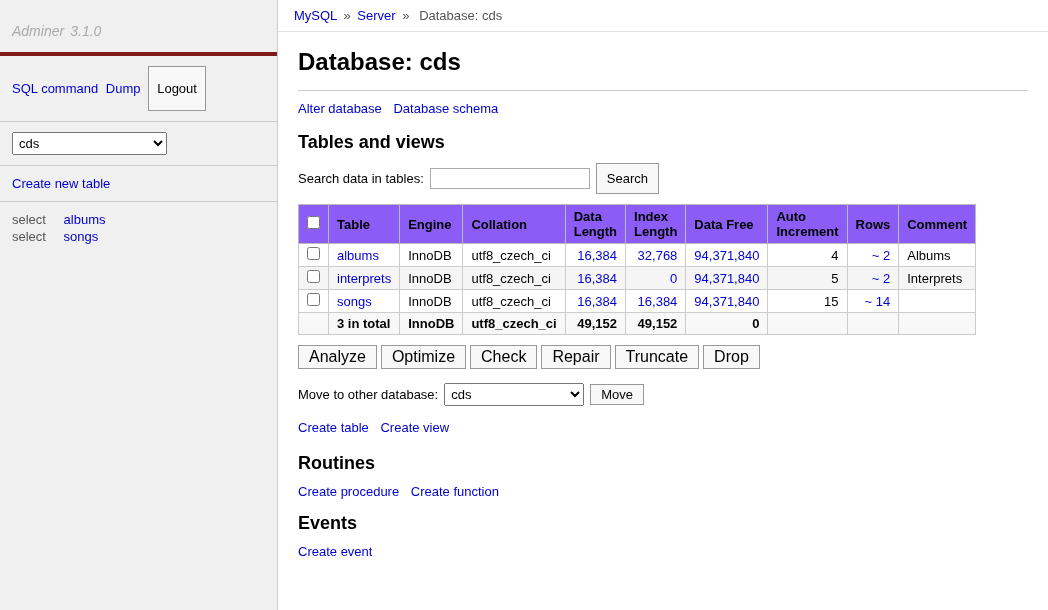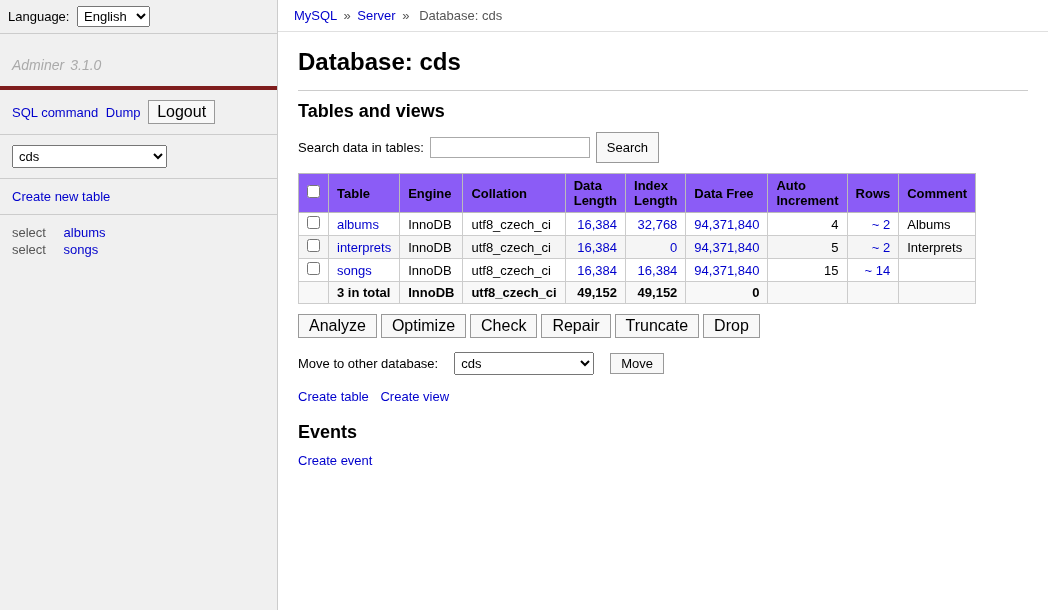--- a/index.html
+++ b/index.html
@@ -34,22 +34,22 @@
       border-bottom: 4px solid #7f1d1d;
     }
     .sidebar-title span { color: #aaa; font-size: 14px; font-style: italic; }
 
     .sidebar-links {
       padding: 10px 12px;
       border-bottom: 1px solid #ccc;
     }
     .sidebar-links a { color: #00c; text-decoration: none; font-size: 13px; margin-right: 4px; }
     .sidebar-links button {
-      font-size: 16px;
-      padding: 2px 8px;
+      font-size: 13px;
+      padding: 14px 8px;
       cursor: pointer;
       background: #f8f8f8;
       border: 1px solid #999;
     }
 
     .sidebar-db {
       padding: 10px 12px;
       border-bottom: 1px solid #ccc;
     }
     .sidebar-db select { font-size: 13px; padding: 2px; width: 155px; }
@@ -161,21 +161,21 @@
       padding: 2px 10px;
       cursor: pointer;
       background: #f8f8f8;
       border: 1px solid #999;
     }
 
     .move-row {
       margin-bottom: 14px;
       display: flex;
       align-items: center;
-      gap: 16px;
+      gap: 6px;
     }
     .move-row label { font-size: 13px; }
     .move-row select { font-size: 13px; padding: 2px; width: 140px; }
     .move-row button {
       font-size: 13px;
       padding: 2px 10px;
       cursor: pointer;
       background: #f8f8f8;
       border: 1px solid #999;
     }
@@ -191,29 +191,20 @@
 
     .divider { border: none; border-top: 1px solid #ccc; margin: 10px 0; }
   </style>
 </head>
 <body>
 
 <div class="layout">
 
   <div class="sidebar">
 
-    <div class="sidebar-lang">
-      <label>Language:</label>
-      <select>
-        <option>English</option>
-        <option>Czech</option>
-        <option>German</option>
-        <option>French</option>
-      </select>
-    </div>
 
     <div class="sidebar-title">
       <span>Adminer</span>
       <span>3.1.0</span>
     </div>
 
     <div class="sidebar-links">
       <a href="#">SQL command</a>
       <a href="#">Dump</a>
       <button>Logout</button>
@@ -251,20 +242,24 @@
       <span>»</span>
       <span>Database: cds</span>
     </div>
 
     <div class="main-content">
 
       <div class="page-title">Database: cds</div>
 
       <hr class="divider">
 
+      <div class="db-actions">
+        <a href="#">Alter database</a>
+        <a href="#">Database schema</a>
+      </div>
 
       <div class="section-title">Tables and views</div>
 
       <div class="search-row">
         <label>Search data in tables:</label>
         <input type="text" style="">
         <button>Search</button>
       </div>
 
       <table class="data-table">
@@ -350,20 +345,27 @@
           <option>cds</option>
         </select>
         <button>Move</button>
       </div>
 
       <div class="table-links">
         <a href="#">Create table</a>
         <a href="#">Create view</a>
       </div>
 
+      <div class="routines-section">
+        <div class="section-title">Routines</div>
+        <div class="create-link">
+          <a href="#">Create procedure</a>
+          <a href="#">Create function</a>
+        </div>
+      </div>
 
       <div class="events-section">
         <div class="section-title">Events</div>
         <div class="create-link">
           <a href="#">Create event</a>
         </div>
       </div>
 
     </div>
   </div>

